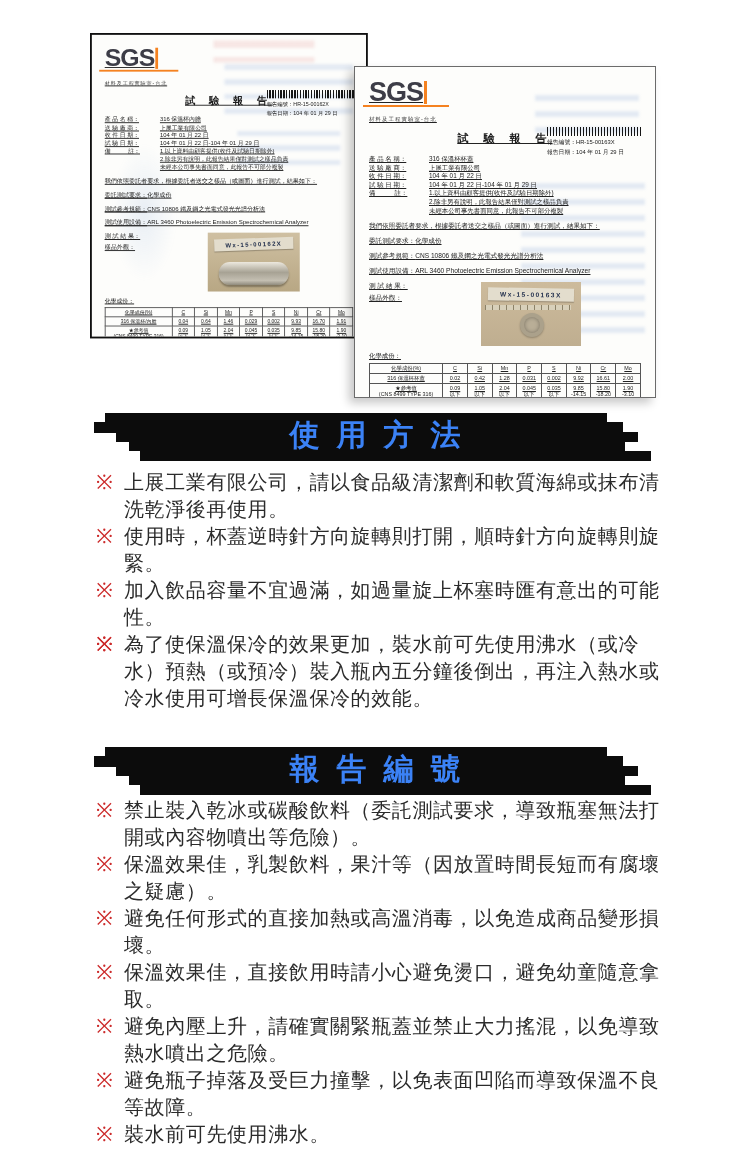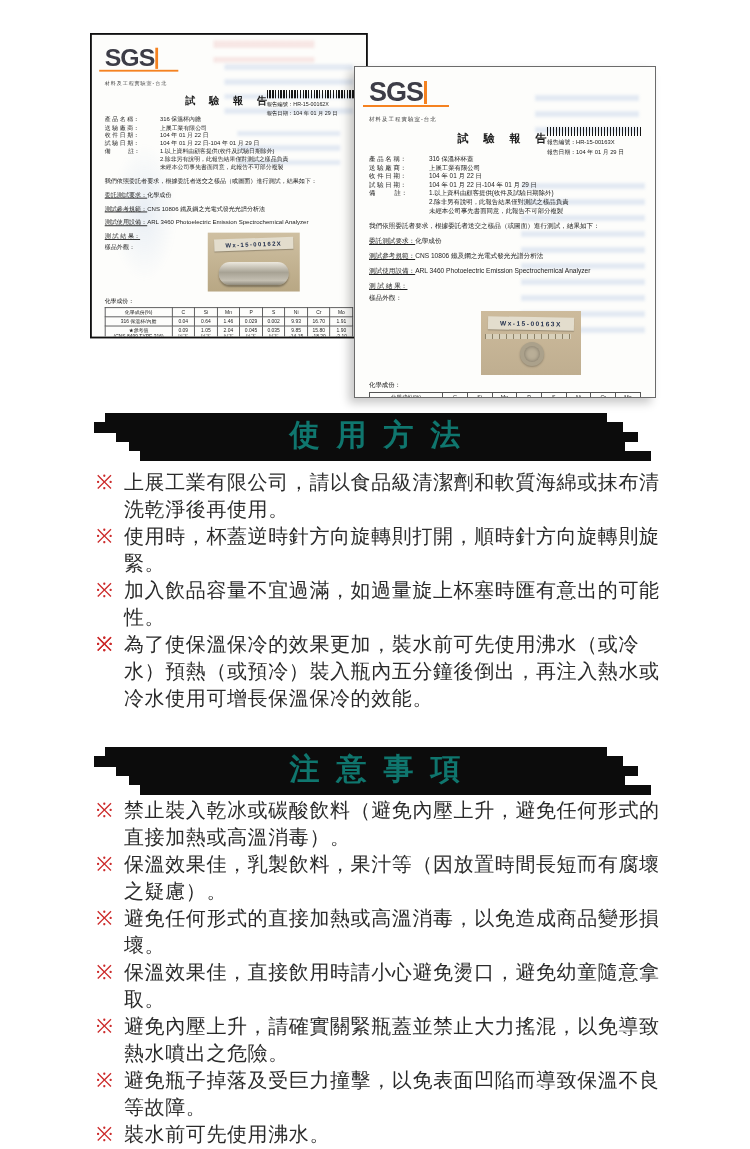--- a/index.html
+++ b/index.html
@@ -1,20 +1,20 @@
 <!DOCTYPE html>
 <html><head>
 <meta charset="utf-8">
 <style>
   html,body{margin:0;padding:0;background:#fff;}
   .page{position:relative;width:750px;height:1149px;background:#ffffff;overflow:hidden;
         font-family:"Liberation Sans",sans-serif;color:#222;}
 
   
-  .doc-wrap{position:absolute;}
+  .doc-wrap{position:absolute;text-decoration:underline;}
   .doc-wrap1{left:90px;top:33px;z-index:1;}
   .doc-wrap1 .doc{transform:scale(0.92);transform-origin:0 0;border:2px solid #101010;}
   .doc-wrap2{left:354px;top:66px;z-index:2;}
   .doc-wrap2 .doc{border:1px solid #6b6b6b;box-shadow:-5px 5px 9px rgba(0,0,0,.22);}
   .doc{position:relative;width:302px;height:332px;background:#fdfdfb;box-sizing:border-box;
        padding:12px 14px 8px 14px;overflow:hidden;}
   .doc *{box-sizing:border-box;}
   .ghost{position:absolute;z-index:0;filter:blur(1.5px);pointer-events:none;}
   .ghost.lines{background:repeating-linear-gradient(180deg,rgba(95,135,205,.16) 0 6px,transparent 6px 16px);}
   .ghost.blob{background:radial-gradient(closest-side,rgba(110,150,210,.14),rgba(110,150,210,0));border-radius:40%;}
@@ -41,21 +41,21 @@
 
   .intro{font-size:6.6px;margin:7px 0 0 0;color:#222;}
   .lbl-line{font-size:6.6px;margin:6px 0 0 0;color:#222;}
   .u{text-decoration:underline;}
   .result-block{display:flex;margin-top:6px;}
   .result-labels{flex:0 0 86px;}
   .result-labels .lbl-line{margin:0 0 3px 0;}
 
   .photo{position:relative;width:100px;height:64px;margin-left:26px;}
   .photo1{background:linear-gradient(180deg,#cfc0a2,#b8a784);}
-  .photo2{background:linear-gradient(180deg,#cdbb9c,#bfae90);margin-top:29px;}
+  .photo2{background:linear-gradient(180deg,#cdbb9c,#bfae90);}
   .photo-label{position:absolute;left:7px;right:7px;top:6px;height:13px;background:#e3ddcd;
                font-size:6.5px;font-weight:bold;color:#23304d;letter-spacing:1.5px;text-align:center;
                line-height:13px;transform:rotate(-2deg);box-shadow:0 1px 1px rgba(0,0,0,.25);}
   .photo2 .photo-label{transform:rotate(1deg);}
   .ruler{position:absolute;left:4px;right:10px;top:23px;height:5px;background:
          repeating-linear-gradient(90deg,#8c8268 0 1px,#d8d0ba 1px 7px);}
   .cylinder{position:absolute;left:12px;bottom:7px;width:76px;height:25px;border-radius:12px;
             background:linear-gradient(180deg,#ece8de 0%,#a7a294 45%,#c4bfb2 80%,#8f8a7c 100%);
             box-shadow:0 2px 2px rgba(0,0,0,.3);}
   .lid{position:absolute;left:39px;top:31px;width:24px;height:24px;border-radius:50%;
@@ -71,21 +71,21 @@
   .banner{position:absolute;left:0;width:750px;height:48px;}
   .banner-1{top:413px;}
   .banner-2{top:747px;}
   .bar{position:absolute;height:10.2px;background:#0c0c0c;}
   .bar1{left:105px;width:502px;top:0;}
   .bar2{left:94px;width:529px;top:9.4px;}
   .bar3{left:116px;width:522px;top:18.8px;}
   .bar4{left:129px;width:496px;top:28.2px;}
   .bar5{left:140px;width:511px;top:37.6px;}
   .btitle{position:absolute;left:0;width:100%;top:50%;transform:translateY(-53%);
-          text-align:center;color:#0f766e;font-size:30px;font-weight:bold;letter-spacing:17px;
+          text-align:center;color:#3b82f6;font-size:30px;font-weight:bold;letter-spacing:17px;
           text-indent:17px;font-family:"DejaVu Serif","Liberation Serif",serif;z-index:2;}
 
   
   .list{position:absolute;left:96px;width:560px;font-size:20px;line-height:27px;color:#2b2b2b;letter-spacing:0.6px;}
   .list-1{top:469px;}
   .list-2{top:797px;}
   .item{position:relative;padding-left:28px;width:542px;}
   .mark{position:absolute;left:0;top:0;color:#cc2a2a;}
 </style>
 </head>
@@ -361,28 +361,28 @@
         <span>為了使保溫保冷的效果更加，裝水前可先使用沸水（或冷水）預熱（或預冷）裝入瓶內五分鐘後倒出，再注入熱水或冷水使用可增長保溫保冷的效能。</span>
       </div>
     </div>
 
   <div class="banner banner-2">
     <div class="bar bar1"></div>
     <div class="bar bar2"></div>
     <div class="bar bar3"></div>
     <div class="bar bar4"></div>
     <div class="bar bar5"></div>
-    <div class="btitle">注意事項</div>
+    <div class="btitle">報告編號</div>
   </div>
 
   <div class="list list-2">
 
       <div class="item">
         <span class="mark">※</span>
-        <span>禁止裝入乾冰或碳酸飲料（避免內壓上升，避免任何形式的直接加熱或高溫消毒）。</span>
+        <span>禁止裝入乾冰或碳酸飲料（委託測試要求，導致瓶塞無法打開或內容物噴出等危險）。</span>
       </div>
 
       <div class="item">
         <span class="mark">※</span>
         <span>保溫效果佳，乳製飲料，果汁等（因放置時間長短而有腐壞之疑慮）。</span>
       </div>
 
       <div class="item">
         <span class="mark">※</span>
         <span>避免任何形式的直接加熱或高溫消毒，以免造成商品變形損壞。</span>

